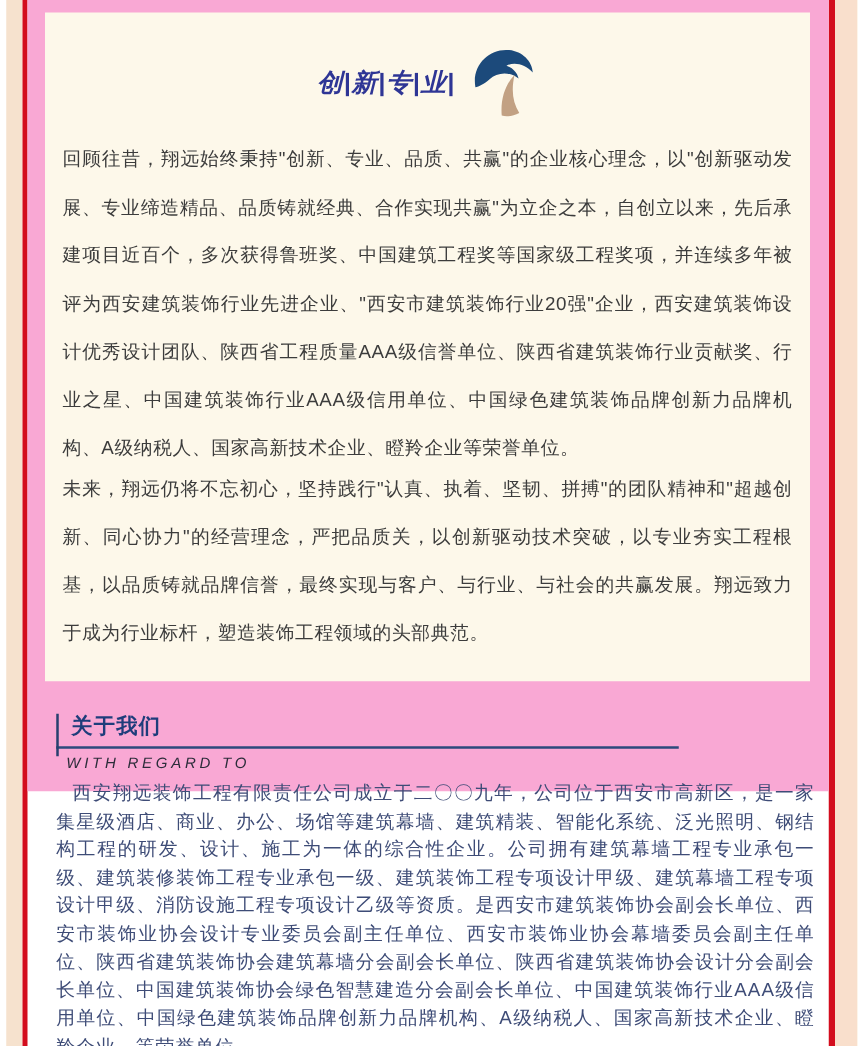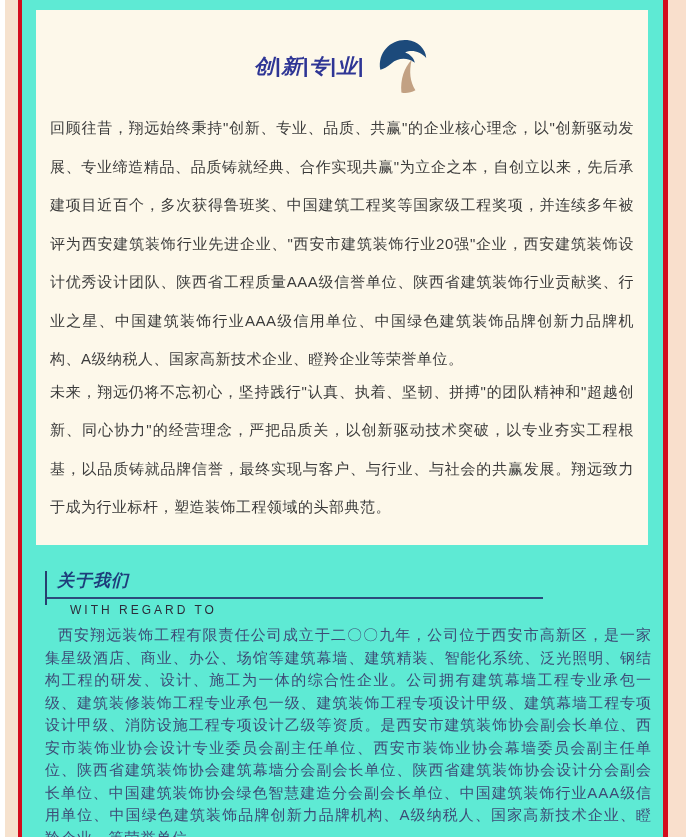--- a/index.html
+++ b/index.html
@@ -12,21 +12,21 @@
   }
   
   .strip { position: absolute; top: 0; bottom: 0; }
   .strip-beige-left  { left: 5px;  width: 13px; background: #f6e2ce; }
   .strip-red-left    { left: 18px; width: 4px;  background: #d30d1d; }
   .strip-red-right   { left: 663px; width: 5px; background: #d30d1d; }
   .strip-beige-right { left: 668px; width: 18px; background: #f9dfcc; }
 
   .content-col {
     position: absolute; left: 22px; top: 0;
-    width: 641px; height: 837px; background: #5eead4;
+    width: 641px; height: 633px; background: #f9a8d4;
   }
 
   
   .hero {
     box-sizing: border-box;
     margin: 10px 15px 0 14px;
     height: 535px;
     background: #fdf8ea;
     padding: 25px 14px 0 14px;
     overflow: hidden;
@@ -71,27 +71,27 @@
     width: 498px;
     border-bottom: 2px solid #2c4a7c;
     padding: 0 0 5px 12px;
     box-sizing: border-box;
   }
   .about-title {
     font-size: 17px;
     font-weight: bold;
     color: #1e3d7b;
     letter-spacing: 1px;
-    font-style: italic;
   }
   .about-subtitle {
-    margin: 4px 0 0 25px;
+    margin: 4px 0 0 8px;
     font-size: 12px;
     letter-spacing: 3px;
     color: #2c2c3a;
+    font-style: italic;
   }
   .about-body {
     margin-top: 7px;
     font-size: 15px;
     line-height: 22.5px;
     letter-spacing: 0.9px;
     text-align: justify;
     text-indent: 13px;
     color: #3e4c77;
   }

